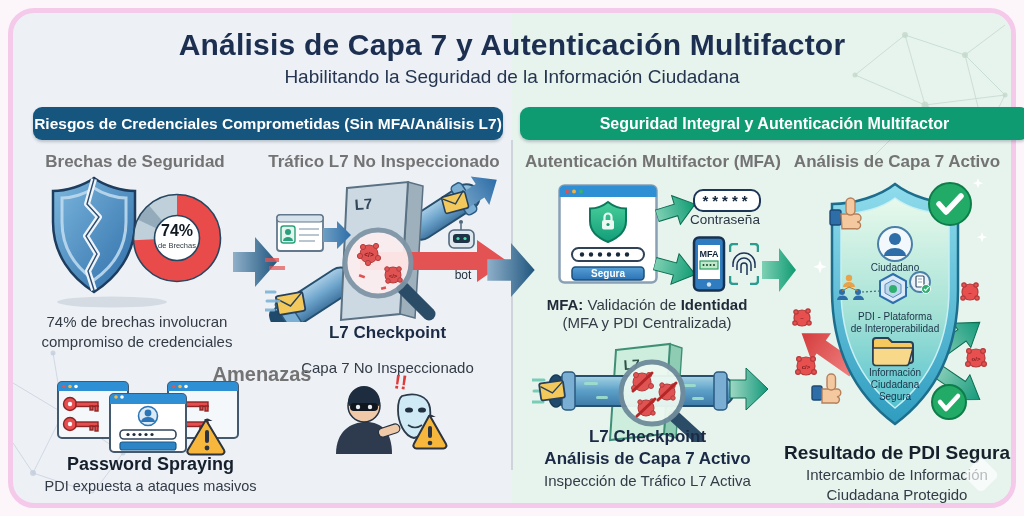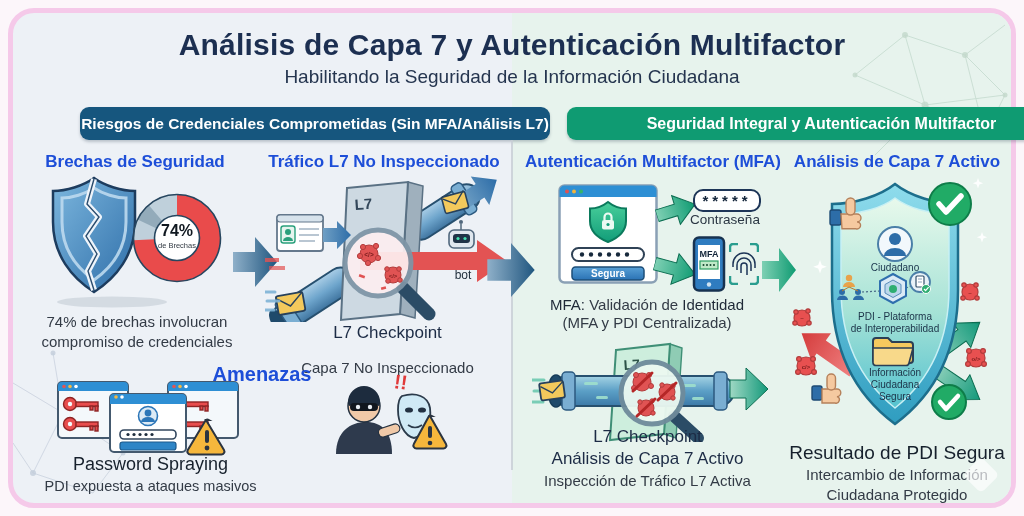--- a/index.html
+++ b/index.html
@@ -3,26 +3,26 @@
 <meta charset="utf-8">
 <style>
   html,body{margin:0;padding:0;}
   body{width:1024px;height:516px;font-family:"Liberation Sans",sans-serif;background:#fcf6fa;}
   #stage{position:relative;width:1024px;height:516px;overflow:hidden;border-radius:16px;}
   .abs{position:absolute;}
   #frame{left:8px;top:8px;width:998px;height:490px;border:5px solid #f5c9e9;border-radius:26px;overflow:hidden;background:#edf1f6;}
   #bg-right{left:499px;top:0;width:499px;height:100%;background:#e7f3ed;}
   .title{left:0;top:28px;width:1024px;text-align:center;font-size:30px;font-weight:bold;color:#1c2f51;letter-spacing:.2px;}
   .subtitle{left:0;top:66px;width:1024px;text-align:center;font-size:19px;color:#25354f;}
-  .banner{height:33px;border-radius:9px;display:flex;align-items:center;justify-content:center;color:#fff;font-weight:bold;white-space:nowrap;box-shadow:0 2px 3px rgba(30,50,70,.25);margin-left:47px;}
+  .banner{height:33px;border-radius:9px;display:flex;align-items:center;justify-content:center;color:#fff;font-weight:bold;white-space:nowrap;box-shadow:0 2px 3px rgba(30,50,70,.25);}
   .banner-l{left:33px;top:107px;width:470px;background:#16567e;font-size:15.5px;}
   .banner-r{left:520px;top:107px;width:509px;background:#0f9b72;font-size:16px;}
-  .col-h{font-size:17px;font-weight:bold;color:#1d4ed8;text-align:center;white-space:nowrap;}
+  .col-h{font-size:17px;font-weight:bold;color:#737373;text-align:center;white-space:nowrap;}
   .cap{text-align:center;color:#333b46;}
-  .b{font-weight:normal;color:#1f2937;}
+  .b{font-weight:bold;color:#1f2937;}
   .divider{left:511px;top:140px;width:2px;height:330px;background:#c7cdd5;opacity:.8;}
   svg text{font-family:"Liberation Sans",sans-serif;}
 </style>
 </head>
 <body>
 
 <div id="stage">
   <div id="frame" class="abs">
     <div id="bg-right" class="abs"></div>
 

